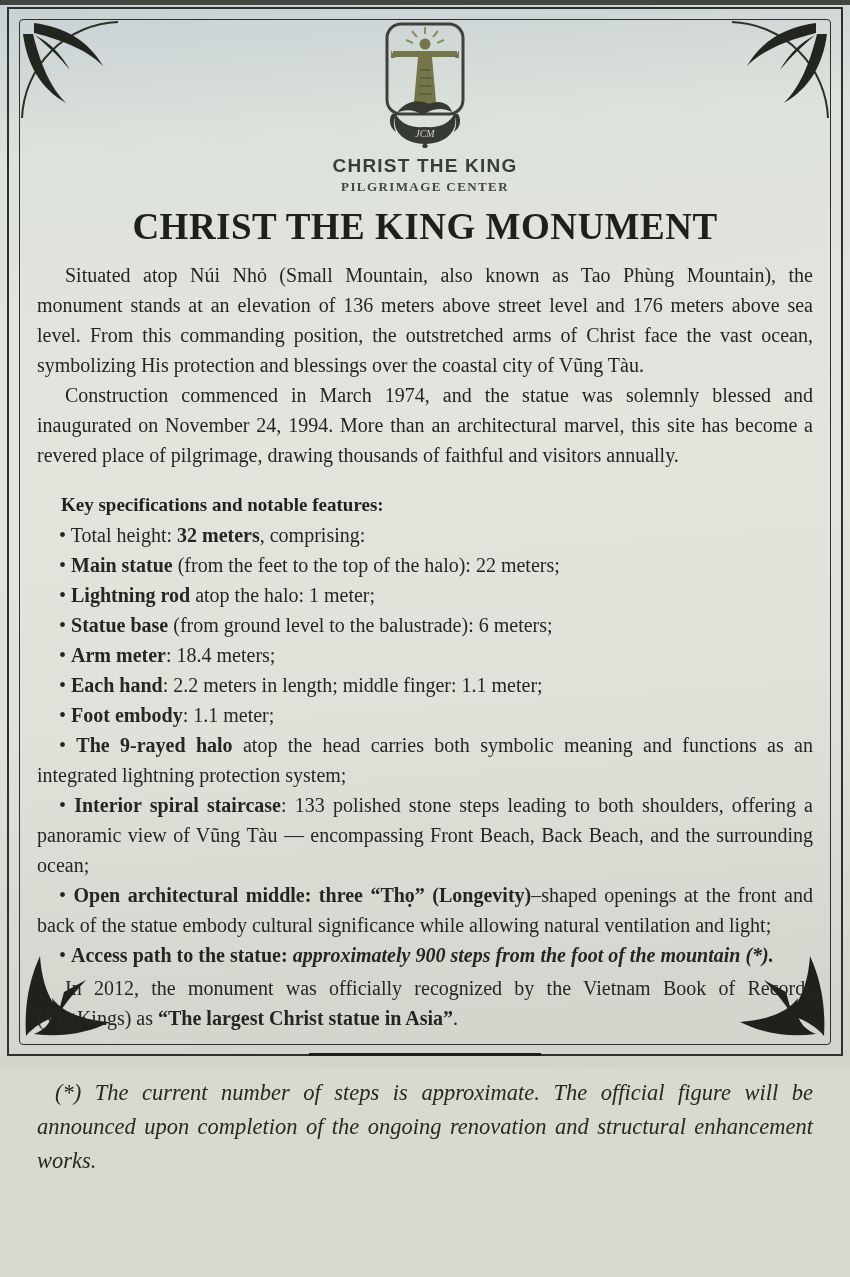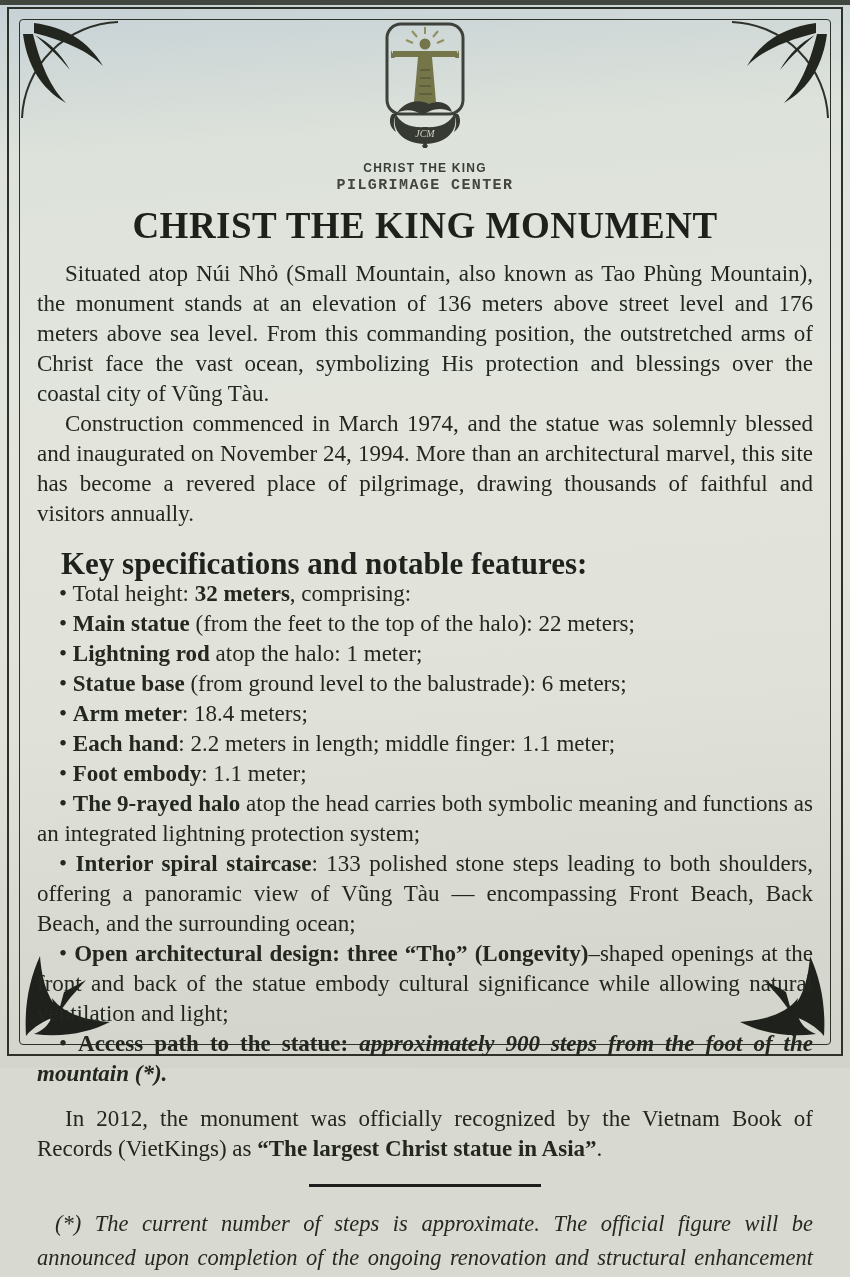--- a/index.html
+++ b/index.html
@@ -19,40 +19,40 @@
   .corner{position:absolute;width:118px;height:118px;pointer-events:none;}
   .corner.tl{top:6px;left:6px;}
   .corner.tr{top:6px;right:6px;transform:scaleX(-1);}
   .corner.bl{bottom:10px;left:6px;}
   .corner.br{bottom:10px;right:6px;transform:scaleX(-1);}
   .content{position:absolute;left:37px;right:37px;top:22px;}
   .logo-wrap{text-align:center;}
   .logo-svg{display:inline-block;}
   .logo-caption1{
     font-family:"Liberation Sans","DejaVu Sans",sans-serif;
-    font-weight:bold;font-size:12px;letter-spacing:1.2px;color:#3b3e38;margin-top:9px;
+    font-weight:bold;font-size:19px;letter-spacing:1.2px;color:#3b3e38;margin-top:3px;
   }
   .logo-caption2{
-    font-family:Liberation Mono, monospace;
-    font-weight:bold;font-size:15px;letter-spacing:1.4px;color:#43463f;margin-top:2px;
+    font-family:Liberation Serif, serif;
+    font-weight:bold;font-size:13px;letter-spacing:1.4px;color:#43463f;margin-top:2px;
   }
   .page-title{
     text-align:center;font-weight:bold;font-size:37px;letter-spacing:0.5px;
     margin:10px 0 12px 0;color:#1d201b;
   }
   .body-para{
-    margin:0;font-size:23px;line-height:30px;text-align:justify;
+    margin:0;font-size:20px;line-height:30px;text-align:justify;
     text-indent:28px;color:#24271f;
   }
   .specs{margin-top:20px;}
   .specs-heading{
-    font-weight:bold;font-size:31px;line-height:30px;margin:0;padding-left:24px;color:#1f221c;
+    font-weight:bold;font-size:19px;line-height:30px;margin:0;padding-left:24px;color:#1f221c;
   }
   .spec-item{text-indent:22px;}
-  .recognition{margin-top:15px;}
+  .recognition{margin-top:3px;}
   .divider{width:232px;height:3px;background:#1d1d1d;margin:20px auto 0 auto;}
   .footnote{
     margin:20px 0 0 0;font-style:italic;font-size:22.5px;line-height:34px;
     text-align:justify;text-indent:18px;color:#26291f;
   }
   b{font-weight:bold;}
 </style>
 </head>
 <body>
 
@@ -139,21 +139,21 @@
       <div id="specs-list">
           <p class="body-para spec-item">• Total height: <b>32 meters</b>, comprising:</p>
           <p class="body-para spec-item">• <b>Main statue</b> (from the feet to the top of the halo): 22 meters;</p>
           <p class="body-para spec-item">• <b>Lightning rod</b> atop the halo: 1 meter;</p>
           <p class="body-para spec-item">• <b>Statue base</b> (from ground level to the balustrade): 6 meters;</p>
           <p class="body-para spec-item">• <b>Arm meter</b>: 18.4 meters;</p>
           <p class="body-para spec-item">• <b>Each hand</b>: 2.2 meters in length; middle finger: 1.1 meter;</p>
           <p class="body-para spec-item">• <b>Foot embody</b>: 1.1 meter;</p>
           <p class="body-para spec-item">• <b>The 9-rayed halo</b> atop the head carries both symbolic meaning and functions as an integrated lightning protection system;</p>
           <p class="body-para spec-item">• <b>Interior spiral staircase</b>: 133 polished stone steps leading to both shoulders, offering a panoramic view of Vũng Tàu — encompassing Front Beach, Back Beach, and the surrounding ocean;</p>
-          <p class="body-para spec-item">• <b>Open architectural design: three “Thọ” (Longevity)</b>–shaped openings at the front and back of the statue embody cultural significance while allowing natural ventilation and light;</p>
+          <p class="body-para spec-item">• <b>Open architectural middle: three “Thọ” (Longevity)</b>–shaped openings at the front and back of the statue embody cultural significance while allowing natural ventilation and light;</p>
           <p class="body-para spec-item">• <b>Access path to the statue: </b><b><i>approximately 900 steps from the foot of the mountain </i></b><b><i>(*).</i></b></p>
         </div>
     </div>
 
     <p class="body-para recognition" id="recognition">In 2012, the monument was officially recognized by the Vietnam Book of Records (VietKings) as <b>“The largest Christ statue in Asia”</b>.</p>
 
     <div class="divider"></div>
 
     <p class="footnote">(*) The current number of steps is approximate. The official figure will be announced upon completion of the ongoing renovation and structural enhancement works.</p>
 

